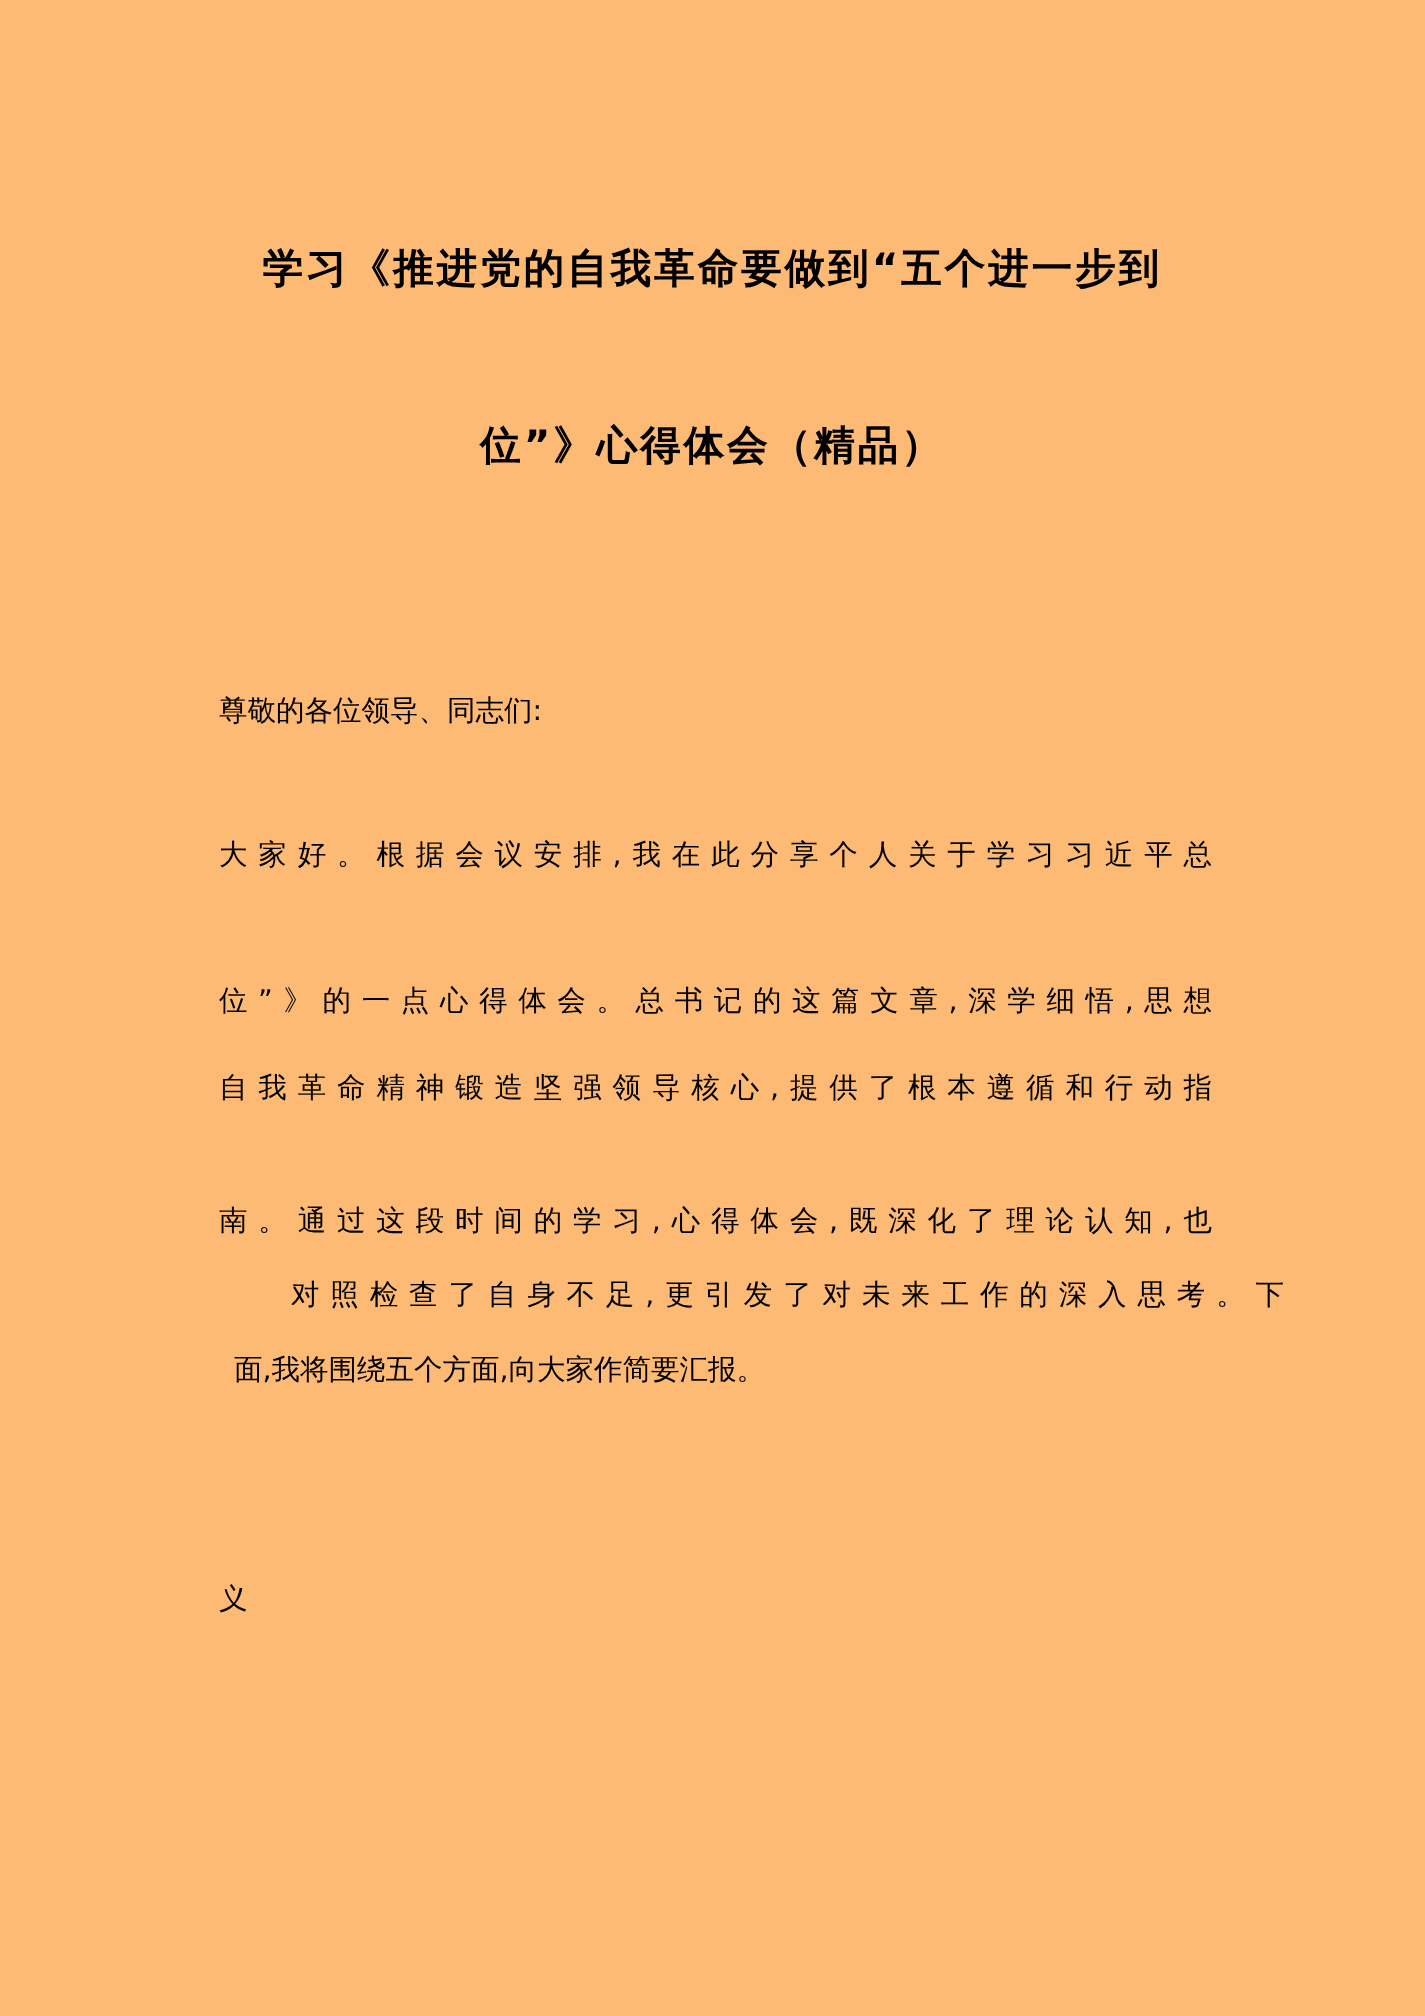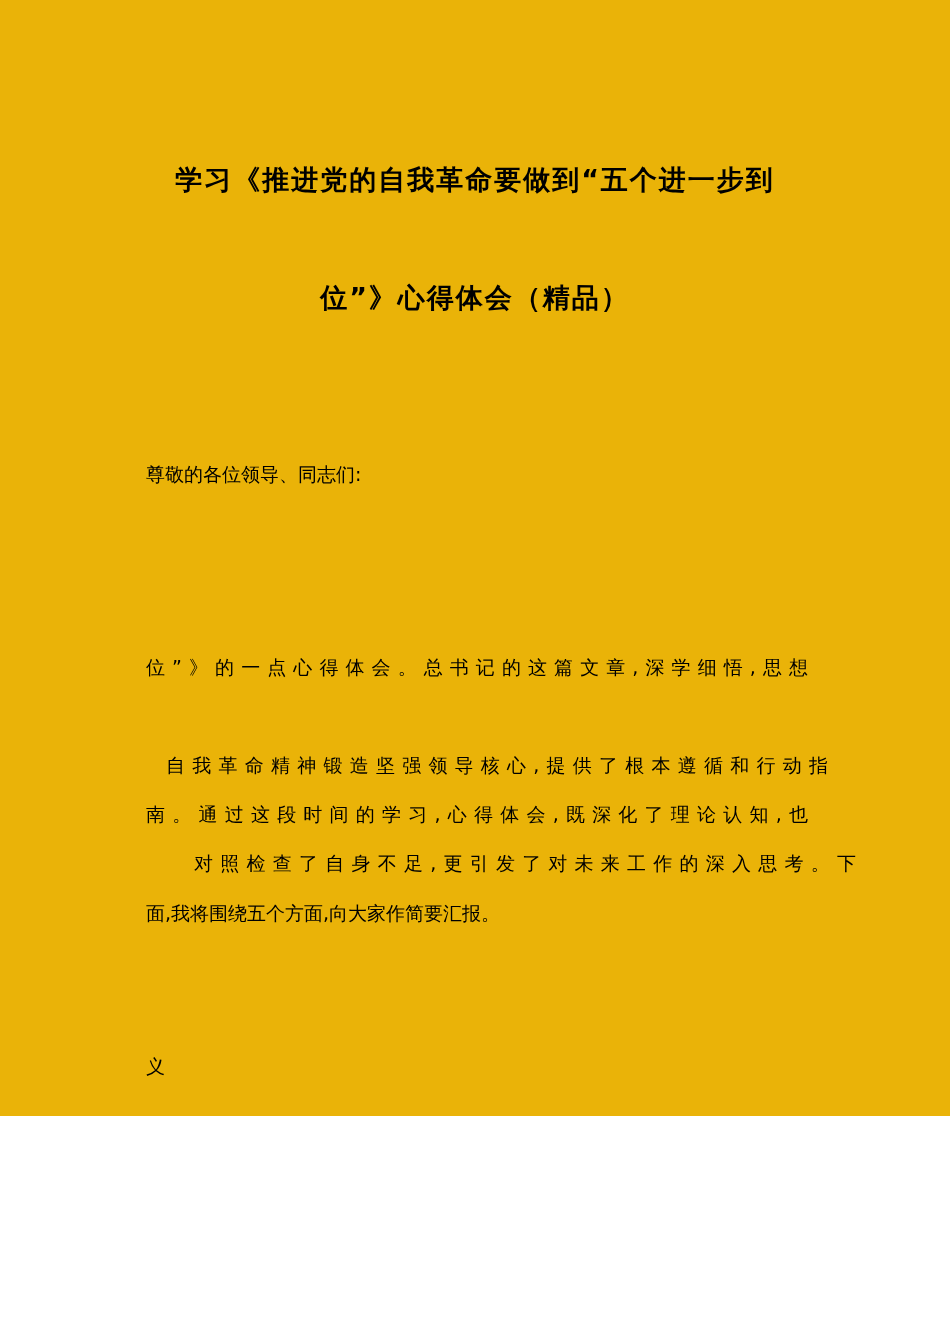--- a/index.html
+++ b/index.html
@@ -12,22 +12,22 @@
       height: 1344px;
       position: relative;
       overflow: hidden;
       font-family: "DejaVu Sans", "Liberation Sans", sans-serif;
       color: #000000;
     }
     .page {
       position: absolute;
       left: 0; top: 0;
       width: 950px;
-      height: 1116px;
-      background: #eab308;
+      height: 1344px;
+      background: #fdba74;
     }
     .title-line {
       position: absolute;
       left: 0;
       width: 950px;
       text-align: center;
       font-size: 27px;
       font-weight: bold;
       letter-spacing: 2px;
       white-space: nowrap;
@@ -52,22 +52,23 @@
 </head>
 <body>
 
 <div class="page">
 
   <div class="title-line l1">学习《推进党的自我革命要做到“五个进一步到</div>
   <div class="title-line l2">位”》心得体会（精品）</div>
 
   <div class="body-line last" style="top:459px;">尊敬的各位领导、同志们:</div>
 
+  <div class="body-line" style="top:555px;">大家好。根据会议安排,我在此分享个人关于学习习近平总</div>
   <div class="body-line" style="top:652px;">位”》的一点心得体会。总书记的这篇文章,深学细悟,思想</div>
-  <div class="body-line" style="top:750px;margin-left:20px;">自我革命精神锻造坚强领导核心,提供了根本遵循和行动指</div>
+  <div class="body-line" style="top:710px;">自我革命精神锻造坚强领导核心,提供了根本遵循和行动指</div>
   <div class="body-line" style="top:799px;">南。通过这段时间的学习,心得体会,既深化了理论认知,也</div>
   <div class="body-line" style="top:848px;margin-left:48px;">对照检查了自身不足,更引发了对未来工作的深入思考。下</div>
-  <div class="body-line last" style="top:898px;">面,我将围绕五个方面,向大家作简要汇报。</div>
+  <div class="body-line last" style="top:898px;margin-left:10px;">面,我将围绕五个方面,向大家作简要汇报。</div>
 
   <div class="body-line last" style="top:1051px;">义</div>
 
 
 </div>
 
 </body></html>

